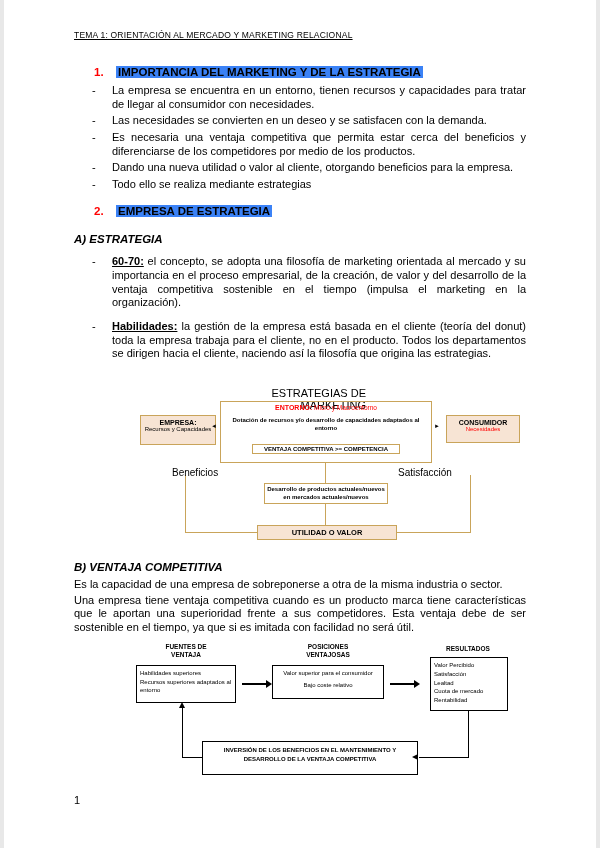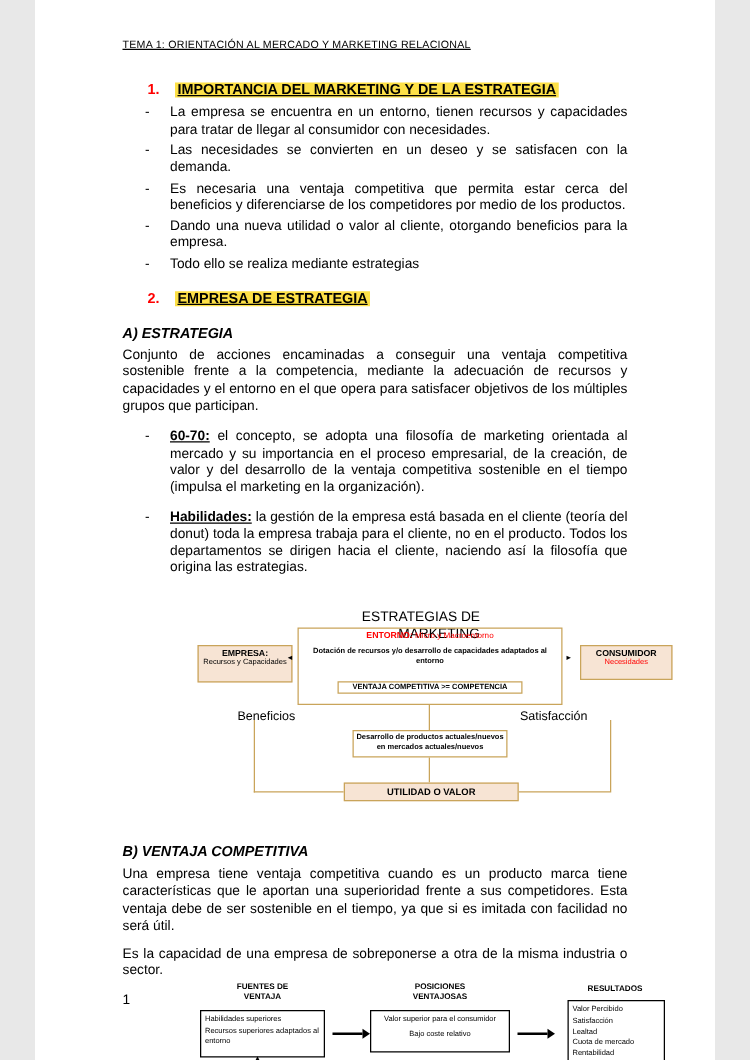--- a/index.html
+++ b/index.html
@@ -1,28 +1,28 @@
 <!DOCTYPE html>
 <html><head>
 <meta charset="utf-8">
 <style>
   html,body{margin:0;padding:0;background:#e8e8e8;}
   .page{
-    width:544px;height:848px;background:#ffffff;margin:0 auto;
+    width:592px;height:848px;background:#ffffff;margin:0 auto;
     font-family:"Liberation Sans", sans-serif;color:#000;
     position:relative;overflow:hidden;
   }
   .content{padding:30px 70px 0 70px;}
   
   .doc-header{font-size:8.5px;margin-bottom:26px;}
   .doc-header span{text-decoration:underline;letter-spacing:.2px;}
   
   .sec{display:flex;align-items:baseline;margin:0 0 6px 20px;font-size:11.5px;}
   .sec-num{color:#ff0000;font-weight:bold;width:22px;flex:none;}
-  .sec-title{background:#fde047;font-weight:bold;text-decoration:underline;padding:0 2px;}
+  .sec-title{background:#3b82f6;font-weight:bold;padding:0 2px;}
   
   .bullet{display:flex;margin:1px 0 3px 18px;font-size:11px;line-height:1.24;}
   .bullet .dash{width:20px;flex:none;}
   .bullet .btxt{flex:1;text-align:justify;}
   .lbl{font-weight:bold;text-decoration:underline;}
   
   .sub-head{font-weight:bold;font-style:italic;font-size:11.5px;margin:16px 0 5px 0;}
   p.body{font-size:11px;line-height:1.26;text-align:justify;margin:0 0 8px 0;}
   p.tight{margin-bottom:2px;}
   
@@ -107,21 +107,20 @@
       <span class="dash">-</span>
       <span class="btxt">Todo ello se realiza mediante estrategias</span>
     </div>
 
     <div class="sec" style="margin-top:14px;">
       <span class="sec-num">2.</span>
       <span class="sec-title">EMPRESA DE ESTRATEGIA</span>
     </div>
 
     <div class="sub-head">A) ESTRATEGIA</div>
-    <p class="body">Conjunto de acciones encaminadas a conseguir una ventaja competitiva sostenible frente a la competencia, mediante la adecuación de recursos y capacidades y el entorno en el que opera para satisfacer objetivos de los múltiples grupos que participan.</p>
 
     <div class="bullet" style="margin-top:10px;margin-bottom:10px;">
       <span class="dash">-</span>
       <span class="btxt"><span class="lbl">60-70:</span> <span>el concepto, se adopta una filosofía de marketing orientada al mercado y su importancia en el proceso empresarial, de la creación, de valor y del desarrollo de la ventaja competitiva sostenible en el tiempo (impulsa el marketing en la organización).</span></span>
     </div>
     <div class="bullet" style="margin-bottom:4px;">
       <span class="dash">-</span>
       <span class="btxt"><span class="lbl">Habilidades:</span> <span>la gestión de la empresa está basada en el cliente (teoría del donut) toda la empresa trabaja para el cliente, no en el producto. Todos los departamentos se dirigen hacia el cliente, naciendo así la filosofía que origina las estrategias.</span></span>
     </div>
 
@@ -153,23 +152,23 @@
       <span class="d1-arrow" style="left:131px;top:52px;">◄</span>
       <span class="d1-arrow" style="left:354px;top:52px;">►</span>
 
       <div class="d1-label" style="left:92px;top:96px;">Beneficios</div>
       <div class="d1-label" style="left:318px;top:96px;">Satisfacción</div>
 
       <div class="d1-desarrollo">Desarrollo de productos actuales/nuevos en mercados actuales/nuevos</div>
       <div class="d1-utilidad">UTILIDAD O VALOR</div>
     </div>
 
-    <div class="sub-head" style="margin-top:24px;">B) VENTAJA COMPETITIVA</div>
+    <div class="sub-head" style="margin-top:10px;">B) VENTAJA COMPETITIVA</div>
+    <p class="body tight">Es la capacidad de una empresa de sobreponerse a otra de la misma industria o sector.</p>
     <p class="body">Una empresa tiene ventaja competitiva cuando es un producto marca tiene características que le aportan una superioridad frente a sus competidores. Esta ventaja debe de ser sostenible en el tiempo, ya que si es imitada con facilidad no será útil.</p>
-    <p class="body tight">Es la capacidad de una empresa de sobreponerse a otra de la misma industria o sector.</p>
 
     <div class="d2">
 
       <div class="d2-colhead" style="left:84px;top:0;width:56px;">FUENTES DE VENTAJA</div>
       <div class="d2-box d2-box1">
         <div>Habilidades superiores</div>
         <div>Recursos superiores adaptados al entorno</div>
       </div>
 
       <div class="d2-harrow" style="left:168px;top:40px;"></div>

